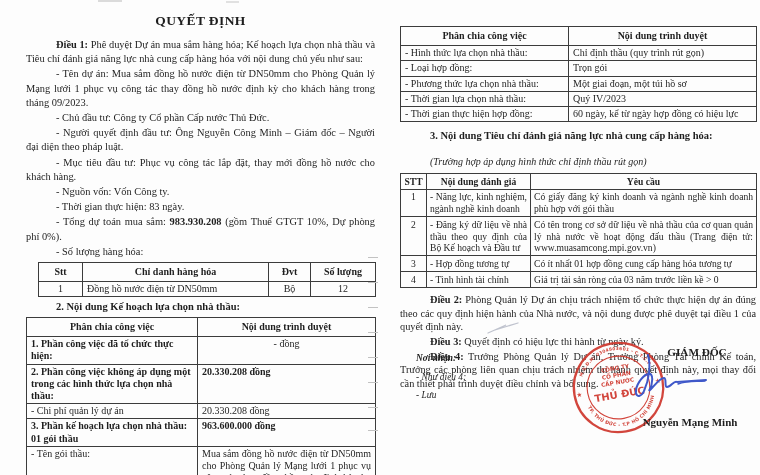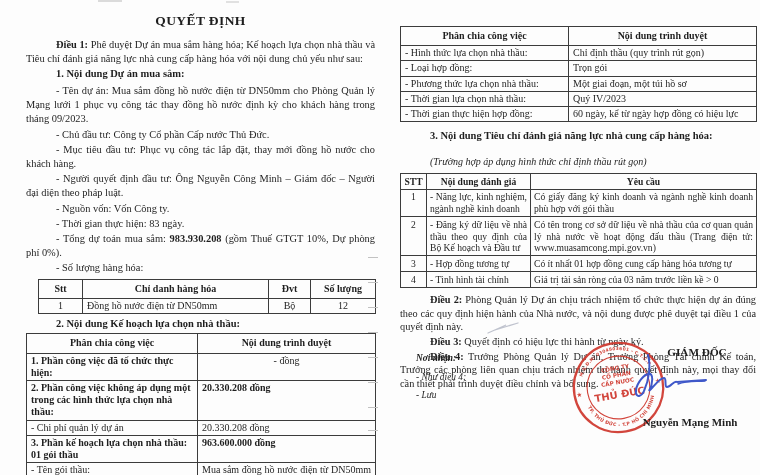--- a/index.html
+++ b/index.html
@@ -44,26 +44,25 @@
 <div class="sheet">
 
   <div class="smudge" style="left:98px;top:0;width:24px;height:2px;opacity:.35;"></div>
   <div class="smudge" style="left:226px;top:1px;width:13px;height:2px;opacity:.28;"></div>
 
   <div class="page page1">
     <div class="title">QUYẾT ĐỊNH</div>
 
     <p class="para"><b>Điều 1:</b><span> Phê duyệt Dự án mua sắm hàng hóa; Kế hoạch lựa chọn nhà thầu và Tiêu chí đánh giá năng lực nhà cung cấp hàng hóa với nội dung chủ yếu như sau:</span></p>
 
-    <p class="sect">1. Nội dung Dự án mua sắm:</p>
 
     <p class="para">- Tên dự án: Mua sắm đồng hồ nước điện từ DN50mm cho Phòng Quản lý Mạng lưới 1 phục vụ công tác thay đồng hồ nước định kỳ cho khách hàng trong tháng 09/2023.</p>
     <p class="para">- Chủ đầu tư: Công ty Cổ phần Cấp nước Thủ Đức.</p>
+    <p class="para">- Người quyết định đầu tư: Ông Nguyễn Công Minh – Giám đốc – Người đại diện theo pháp luật.</p>
     <p class="para">- Mục tiêu đầu tư: Phục vụ công tác lắp đặt, thay mới đồng hồ nước cho khách hàng.</p>
-    <p class="para">- Người quyết định đầu tư: Ông Nguyễn Công Minh – Giám đốc – Người đại diện theo pháp luật.</p>
     <p class="para">- Nguồn vốn: Vốn Công ty.</p>
     <p class="para">- Thời gian thực hiện: 83 ngày.</p>
     <p class="para"><span>- Tổng dự toán mua sắm: </span><b>983.930.208</b><span> (gồm Thuế GTGT 10%, Dự phòng phí 0%).</span></p>
     <p class="para">- Số lượng hàng hóa:</p>
 
     <table class="t goods">
       <colgroup>
           <col style="width:44px">
           <col style="width:186px">
           <col style="width:42px">

